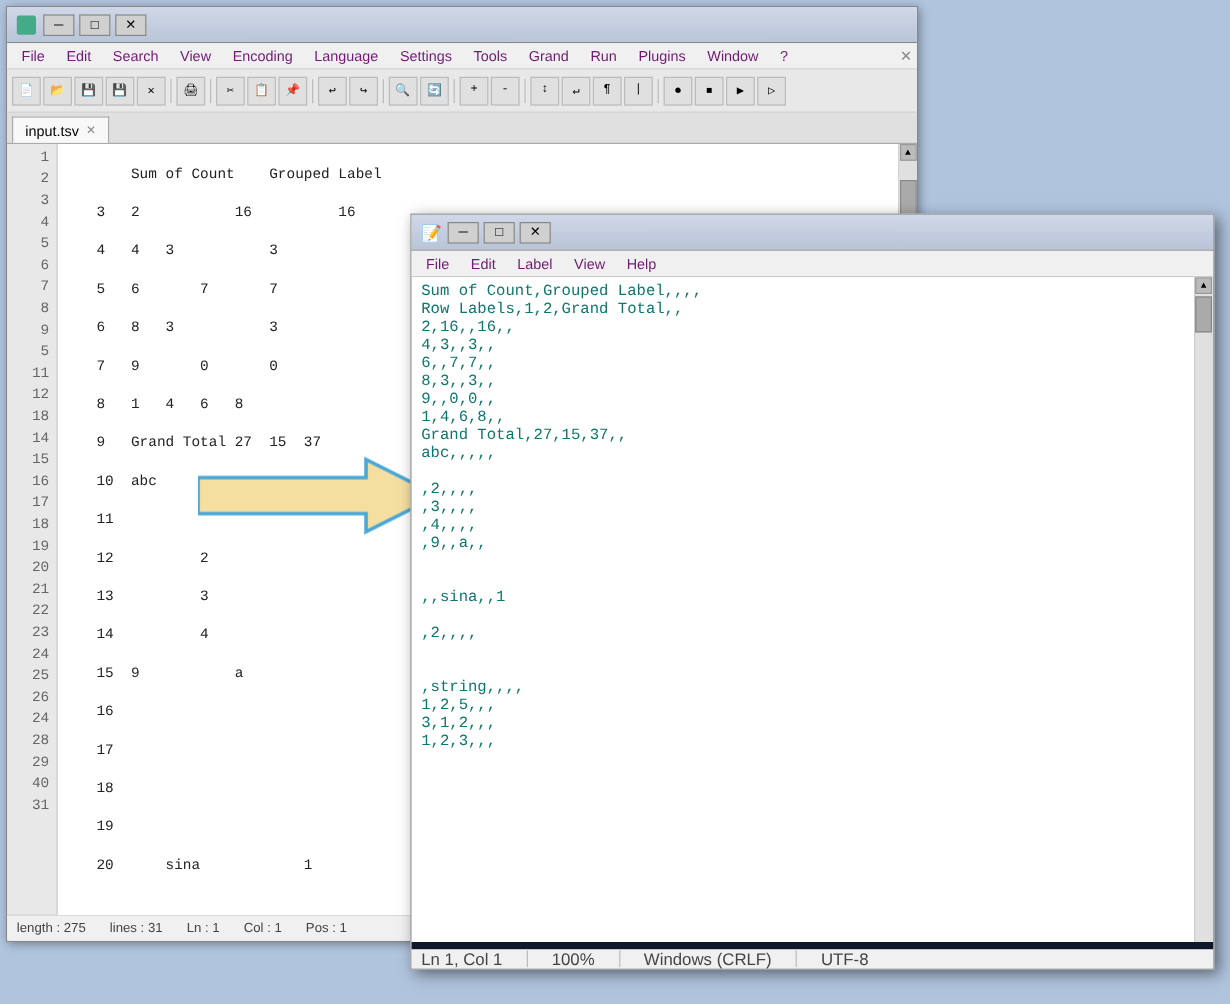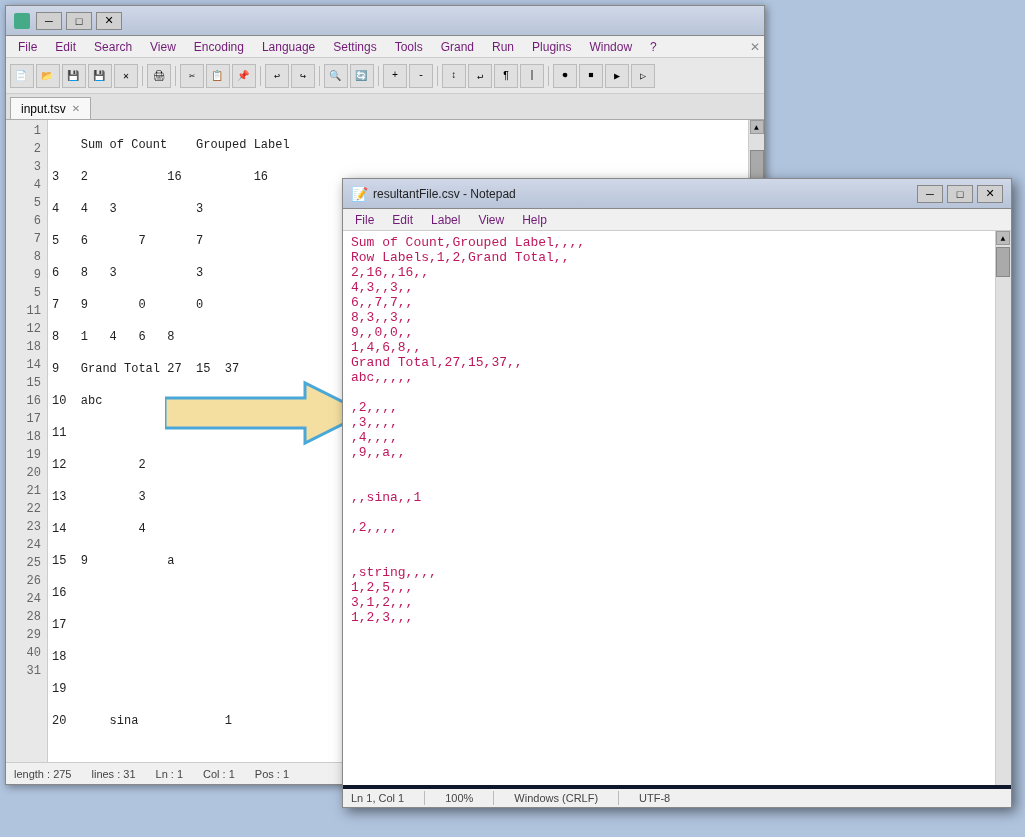--- a/index.html
+++ b/index.html
@@ -176,20 +176,21 @@
       overflow: auto;
       padding: 2px 4px;
       font-size: 12px;
       color: #222;
       white-space: pre;
     }
 
     .editor-line {
       height: 18px;
       line-height: 18px;
+      margin-left: 28px;
     }
 
     .npp-statusbar {
       background: #f0f0f0;
       height: 22px;
       border-top: 1px solid #ccc;
       display: flex;
       align-items: center;
       padding: 0 8px;
       font-family: 'Segoe UI', Arial, sans-serif;
@@ -290,40 +291,40 @@
       display: flex;
       overflow: hidden;
     }
 
     .np-editor {
       flex: 1;
       background: white;
       padding: 4px 8px;
       font-family: 'Courier New', Courier, monospace;
       font-size: 13px;
-      color: #be185d;
+      color: #0f766e;
       overflow: auto;
       white-space: pre;
     }
 
     .np-scrollbar-v {
       width: 16px;
       background: #e0e0e0;
       border-left: 1px solid #ccc;
     }
 
     .np-statusbar {
       background: #f0f0f0;
       height: 22px;
-      border-top: 4px solid #0f172a;
+      border-top: 6px solid #0f172a;
       display: flex;
       align-items: center;
       padding: 0 8px;
       font-family: 'Segoe UI', Arial, sans-serif;
-      font-size: 11px;
+      font-size: 14px;
       color: #444;
       gap: 20px;
     }
 
     .status-sep {
       width: 1px;
       height: 14px;
       background: #bbb;
     }
   </style>
@@ -482,21 +483,20 @@
 <div class="arrow-container">
   <svg class="arrow-svg" viewBox="0 0 200 70" xmlns="http://www.w3.org/2000/svg">
     <polygon points="0,20 140,20 140,5 200,35 140,65 140,50 0,50" fill="#f5dfa0" stroke="#4aa8d8" stroke-width="3"></polygon>
   </svg>
 </div>
 
 <div class="notepad-window">
 
   <div class="np-titlebar">
     <span class="np-titlebar-icon">📝</span>
-    <span class="np-title-text">resultantFile.csv - Notepad</span>
     <div class="np-win-controls">
       <div class="win-btn">─</div>
       <div class="win-btn">□</div>
       <div class="win-btn close-btn">✕</div>
     </div>
   </div>
 
   <div class="np-menubar">
     <span class="menu-item">File</span>
     <span class="menu-item">Edit</span>

